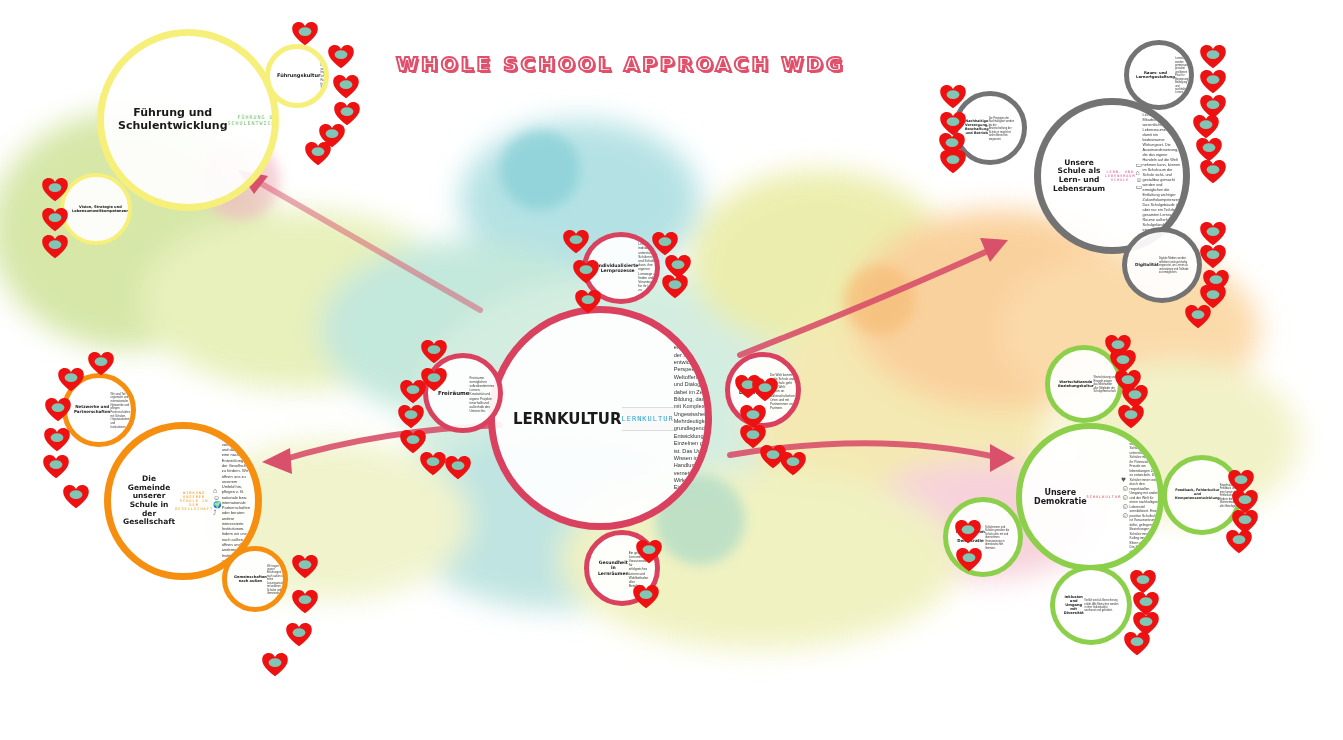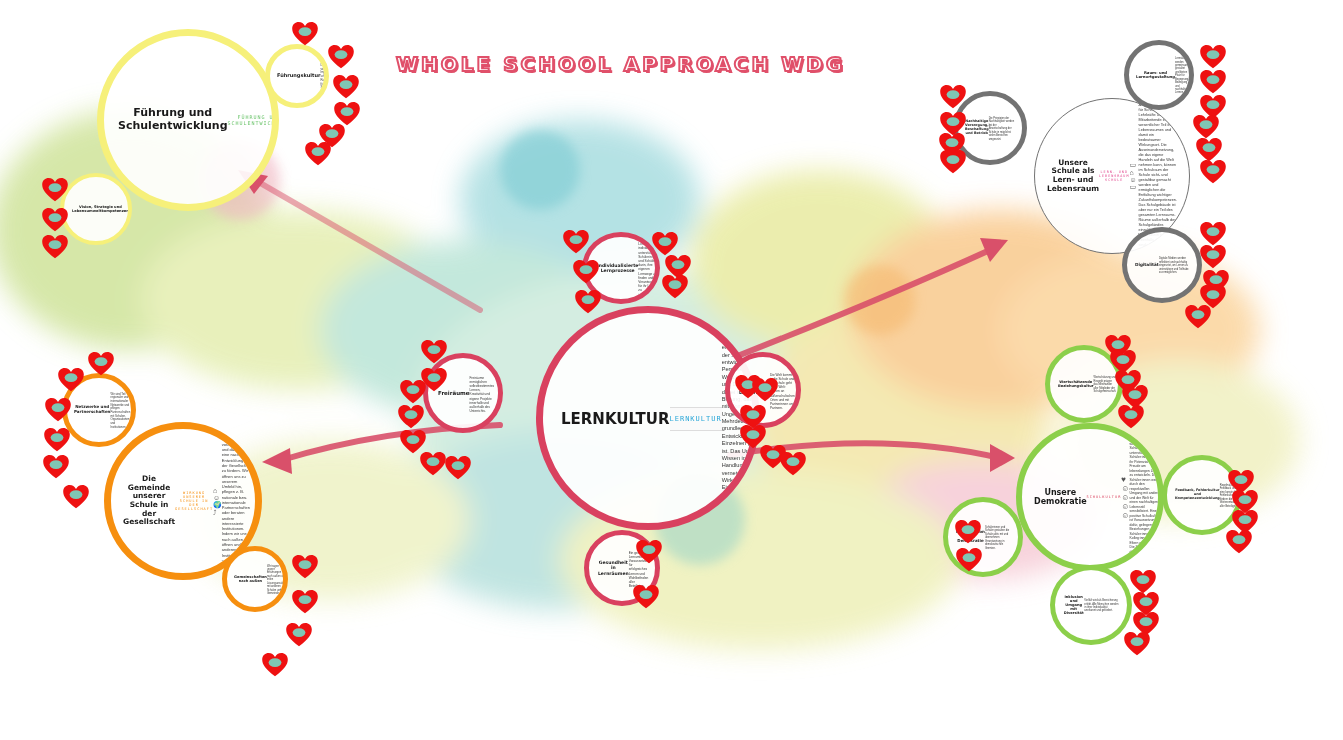--- a/index.html
+++ b/index.html
@@ -8,21 +8,21 @@
   .title{position:absolute;left:396px;top:52px;width:520px;height:46px;font-family:"DejaVu Sans",sans-serif;font-weight:bold;font-size:20px;letter-spacing:3px;color:#fff;-webkit-text-stroke:2px #e0506a;text-shadow:2px 2px 0 #e0506a;white-space:nowrap;}
   .circle{position:absolute;border-radius:50%;box-sizing:border-box;background:rgba(255,255,255,0.92);display:flex;flex-direction:row;align-items:center;overflow:hidden;}
   .circle h2{margin:0;text-align:center;font-family:"DejaVu Sans",sans-serif;font-weight:bold;color:#1a1a1a;line-height:1.15;}
   .circle .sub{font-family:"DejaVu Sans Mono",monospace;text-align:center;letter-spacing:1px;}
   .circle p{margin:0;color:#333;line-height:1.32;text-align:left;}
   .sketch{display:flex;justify-content:space-around;align-items:center;border-top:1px solid #ddd;border-bottom:1px solid #ddd;background:#fafafa;}
   .sketch span{font-size:10px;color:#555;}
   .yellow{border:7px solid #f6f07a;}
   .red{border:7px solid #d9415f;}
   .orange{border:7px solid #f68f0f;}
-  .blue{border:1px solid #737373;}
+  .blue{border:7px solid #737373;}
   .green{border:6px solid #8ccf4a;}
   .heart{position:absolute;width:26px;height:24px;}
   .heart svg{width:100%;height:100%;display:block;}
 </style>
 </head>
 <body>
 
 <svg class="bg" width="1343" height="740" viewBox="0 0 1343 740">
   <defs>
     <filter id="blur12">
@@ -64,21 +64,21 @@
   <g fill="#d9506a">
     <polygon points="238,170 268,176 254,194"></polygon>
     <polygon points="262,462 290,448 292,474"></polygon>
     <polygon points="1008,240 980,238 990,262"></polygon>
     <polygon points="1015,458 990,444 990,472"></polygon>
   </g>
 </svg>
 
 <div class="title">WHOLE SCHOOL APPROACH WDG</div>
 
-<div class="circle red" style="left:536px;top:306px;width:224px;height:224px;padding:14px 18px;">
+<div class="circle red" style="left:488px;top:306px;width:224px;height:224px;padding:14px 18px;">
   <h2 style="font-size:15px;margin-top:4px;">LERNKULTUR</h2>
   <div class="sketch" style="width:170px;height:22px;margin:6px 0 4px;">
     <span class="sub" style="color:#2aa7d8;font-size:7px;">LERNKULTUR</span>
   </div>
   <p style="font-size:5.6px;width:160px;">Eigenverantwortliches und selbstorganisiertes Lernen mit Bezug zum eigenen Lebensumfeld sind wichtige Voraussetzungen für die Entfaltung von Zukunftskompetenzen. Daher gilt es, eine entsprechende Lernkultur in der Schule bewusst zu entwickeln. Perspektivwechsel, Weltoffenheit, Reflexions- und Dialogfähigkeit stehen dabei im Zentrum der Bildung, damit der Umgang mit Komplexität, Ungewissheit, Mehrdeutigkeit und grundlegend neuen Entwicklungen für den Einzelnen gesund möglich ist. Das Umsetzen von Wissen in zielführende Handlungen erfordert vernetztes Denken. Die Wirksamkeit der/des Einzelnen wird durch wertschätzendes und partizipatives Arbeiten in der Gemeinschaft erlebbar gemacht. Selbstwirksamkeit, Selbst- und Gemeinschaftsverantwortung sind zentrale Elemente der Lernkultur.</p>
 </div>
 
 <div class="circle red" style="left:582px;top:232px;width:78px;height:72px;padding:8px 10px;border-width:5px;">
   <h2 style="font-size:4.5px;">Individualisierte Lernprozesse</h2>
   <p style="font-size:3.2px;margin-top:3px;">Lernen ist individuell. Wir unterstützen Schülerinnen und Schüler darin, ihre eigenen Lernwege zu finden und Verantwortung für ihr Lernen zu übernehmen.</p>

